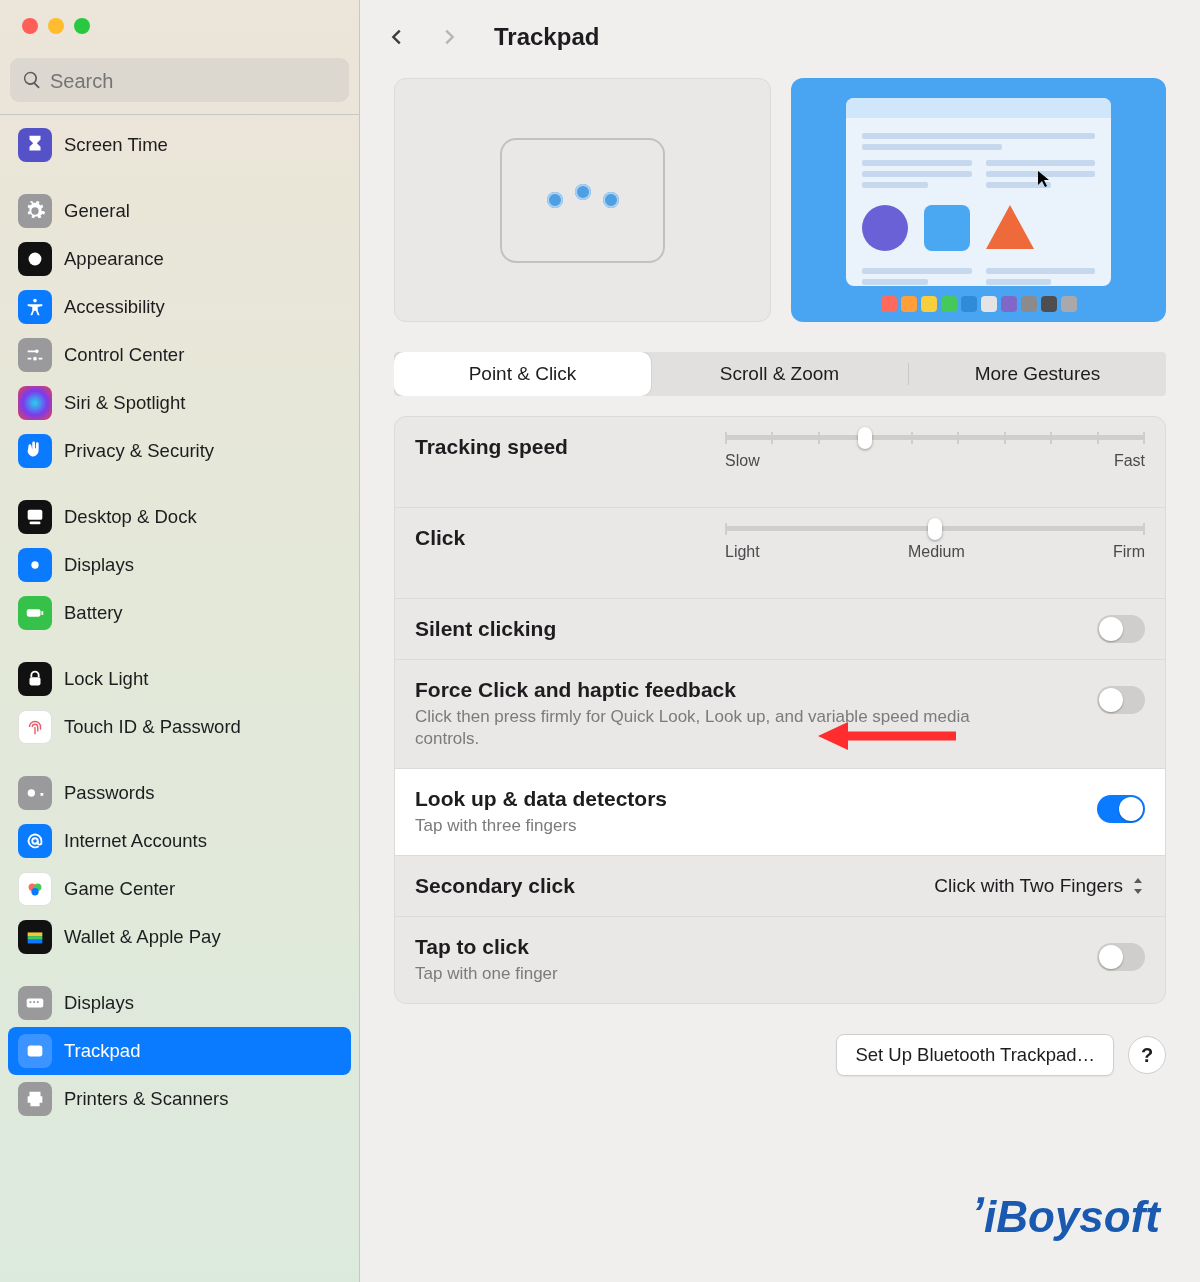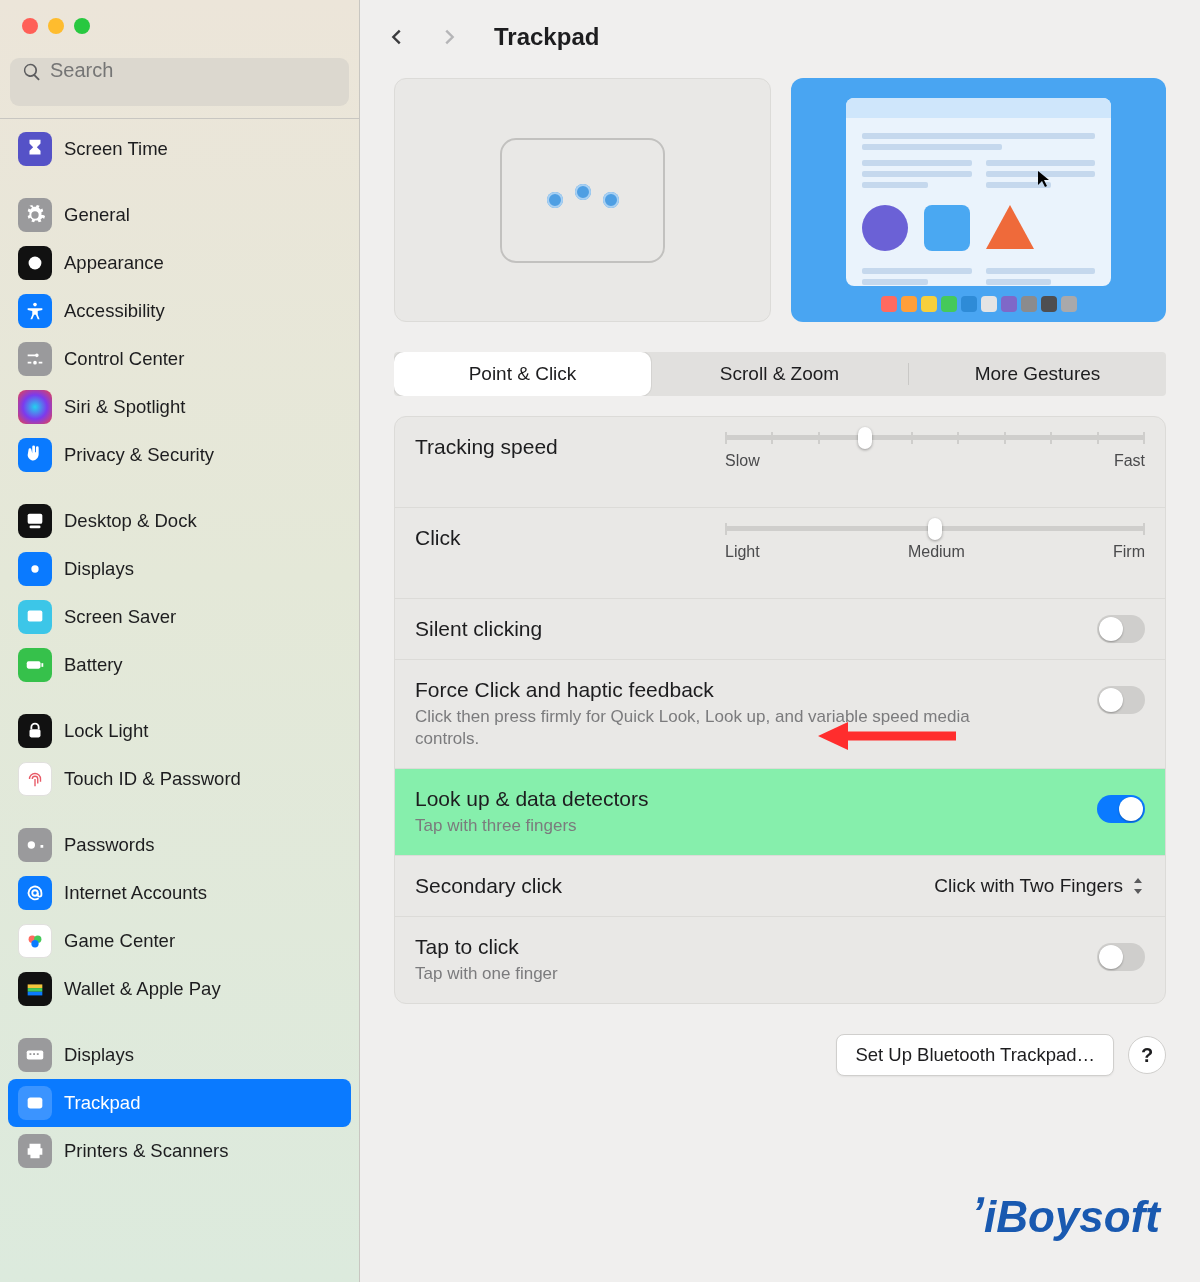--- a/index.html
+++ b/index.html
@@ -18,23 +18,23 @@
     position:absolute; left:0; top:0; width:360px; height:100%;
     background: linear-gradient(180deg, #ece5d9 0%, #e4e8d8 45%, #dceadd 100%);
     border-right:1px solid #c8c6c1;
   }
   .traffic-lights { display:flex; gap:10px; padding:18px 0 0 22px; }
   .traffic-lights span { width:16px; height:16px; border-radius:50%; display:inline-block; }
   .tl-red{background:#ff5f57;} .tl-yellow{background:#febc2e;} .tl-green{background:#28c840;}
 
   .search-wrap { padding: 24px 10px 12px 10px; }
   .search {
-    display:flex; align-items:flex-end;
+    display:flex; align-items:flex-start;
     background:#dcd8cf; border-radius:9px;
-    padding:24px 12px; height:44px;
+    padding:12px 12px; height:44px;
   }
   .search svg{width:20px;height:20px;fill:#5d5d5f;margin-right:8px;}
   .search input{
     flex:1; border:0; background:transparent; font-size:20px; color:#5d5d5f; outline:none;
   }
   .side-sep { height:1px; background:#c8c6c1; margin:0; }
 
   .side-list { padding:6px 8px 20px 8px; }
   .side-item {
     display:flex; align-items:center; gap:12px;
@@ -74,22 +74,22 @@
   
   .seg { margin:30px 34px 20px 34px; display:flex; background:#e1e0de;border-radius:4px;overflow:hidden;}
   .seg-item{flex:1;text-align:center;padding:11px 0;font-size:19px;color:#1d1d1f;}
   .seg-item.active{background:#ffffff;border-radius:10px;box-shadow:0 0 0 1px #d4d3d1;}
   .seg-sep{width:1px;background:#c9c8c6;align-self:center;height:22px;}
 
   
   .panel{ margin:0 34px; background:#e9e8e6; border:1px solid #dcdbd8; border-radius:12px;}
   .row{padding:18px 20px;border-top:1px solid #dcdbd8;position:relative;}
   .row:first-child{border-top:0;}
-  .row.highlight{background:#86efac;}
-  .row-title{font-size:21px;font-weight:400;}
+  .row.highlight{background:#ffffff;}
+  .row-title{font-size:21px;font-weight:700;}
   .row-desc{font-size:17px;color:#7b7b7d;margin-top:4px;max-width:620px;line-height:1.3;}
 
   
   .slider-wrap{position:absolute;right:20px;top:18px;width:420px;}
   .track{height:5px;background:#cfcecc;border-radius:3px;position:relative;display:flex;justify-content:space-between;align-items:center;}
   .tick{width:2px;height:12px;background:#cfcecc;}
   .knob{position:absolute;top:-8px;width:14px;height:22px;border-radius:7px;background:#fff;box-shadow:0 1px 3px rgba(0,0,0,.35);}
   .slider-labels{display:flex;justify-content:space-between;margin-top:12px;font-size:16px;color:#4a4a4c;}
 
   
@@ -213,28 +213,20 @@
       <span>Desktop &amp; Dock</span>
     </div>
     <div class="side-item">
       <span class="side-icon" style="background:#0a7aff">
           <svg viewBox="0 0 24 24" fill="#fff">
             <circle cx="12" cy="12" r="4"></circle>
             <path d="M12 2v3M12 19v3M2 12h3M19 12h3M4.9 4.9l2.1 2.1M17 17l2.1 2.1M17 7l2.1-2.1M4.9 19.1L7 17"></path>
           </svg>
         </span>
       <span>Displays</span>
-    </div>
-    <div class="side-item">
-      <span class="side-icon" style="background:#3cc6e8">
-          <svg viewBox="0 0 24 24" fill="#fff">
-            <rect x="4" y="5" width="16" height="12" rx="2"></rect>
-          </svg>
-        </span>
-      <span>Screen Saver</span>
     </div>
     <div class="side-item">
       <span class="side-icon" style="background:#36c14b">
           <svg viewBox="0 0 24 24" fill="#fff">
             <rect x="3" y="8" width="15" height="8" rx="2"></rect>
             <rect x="19" y="10" width="2" height="4"></rect>
           </svg>
         </span>
       <span>Battery</span>
     </div>

